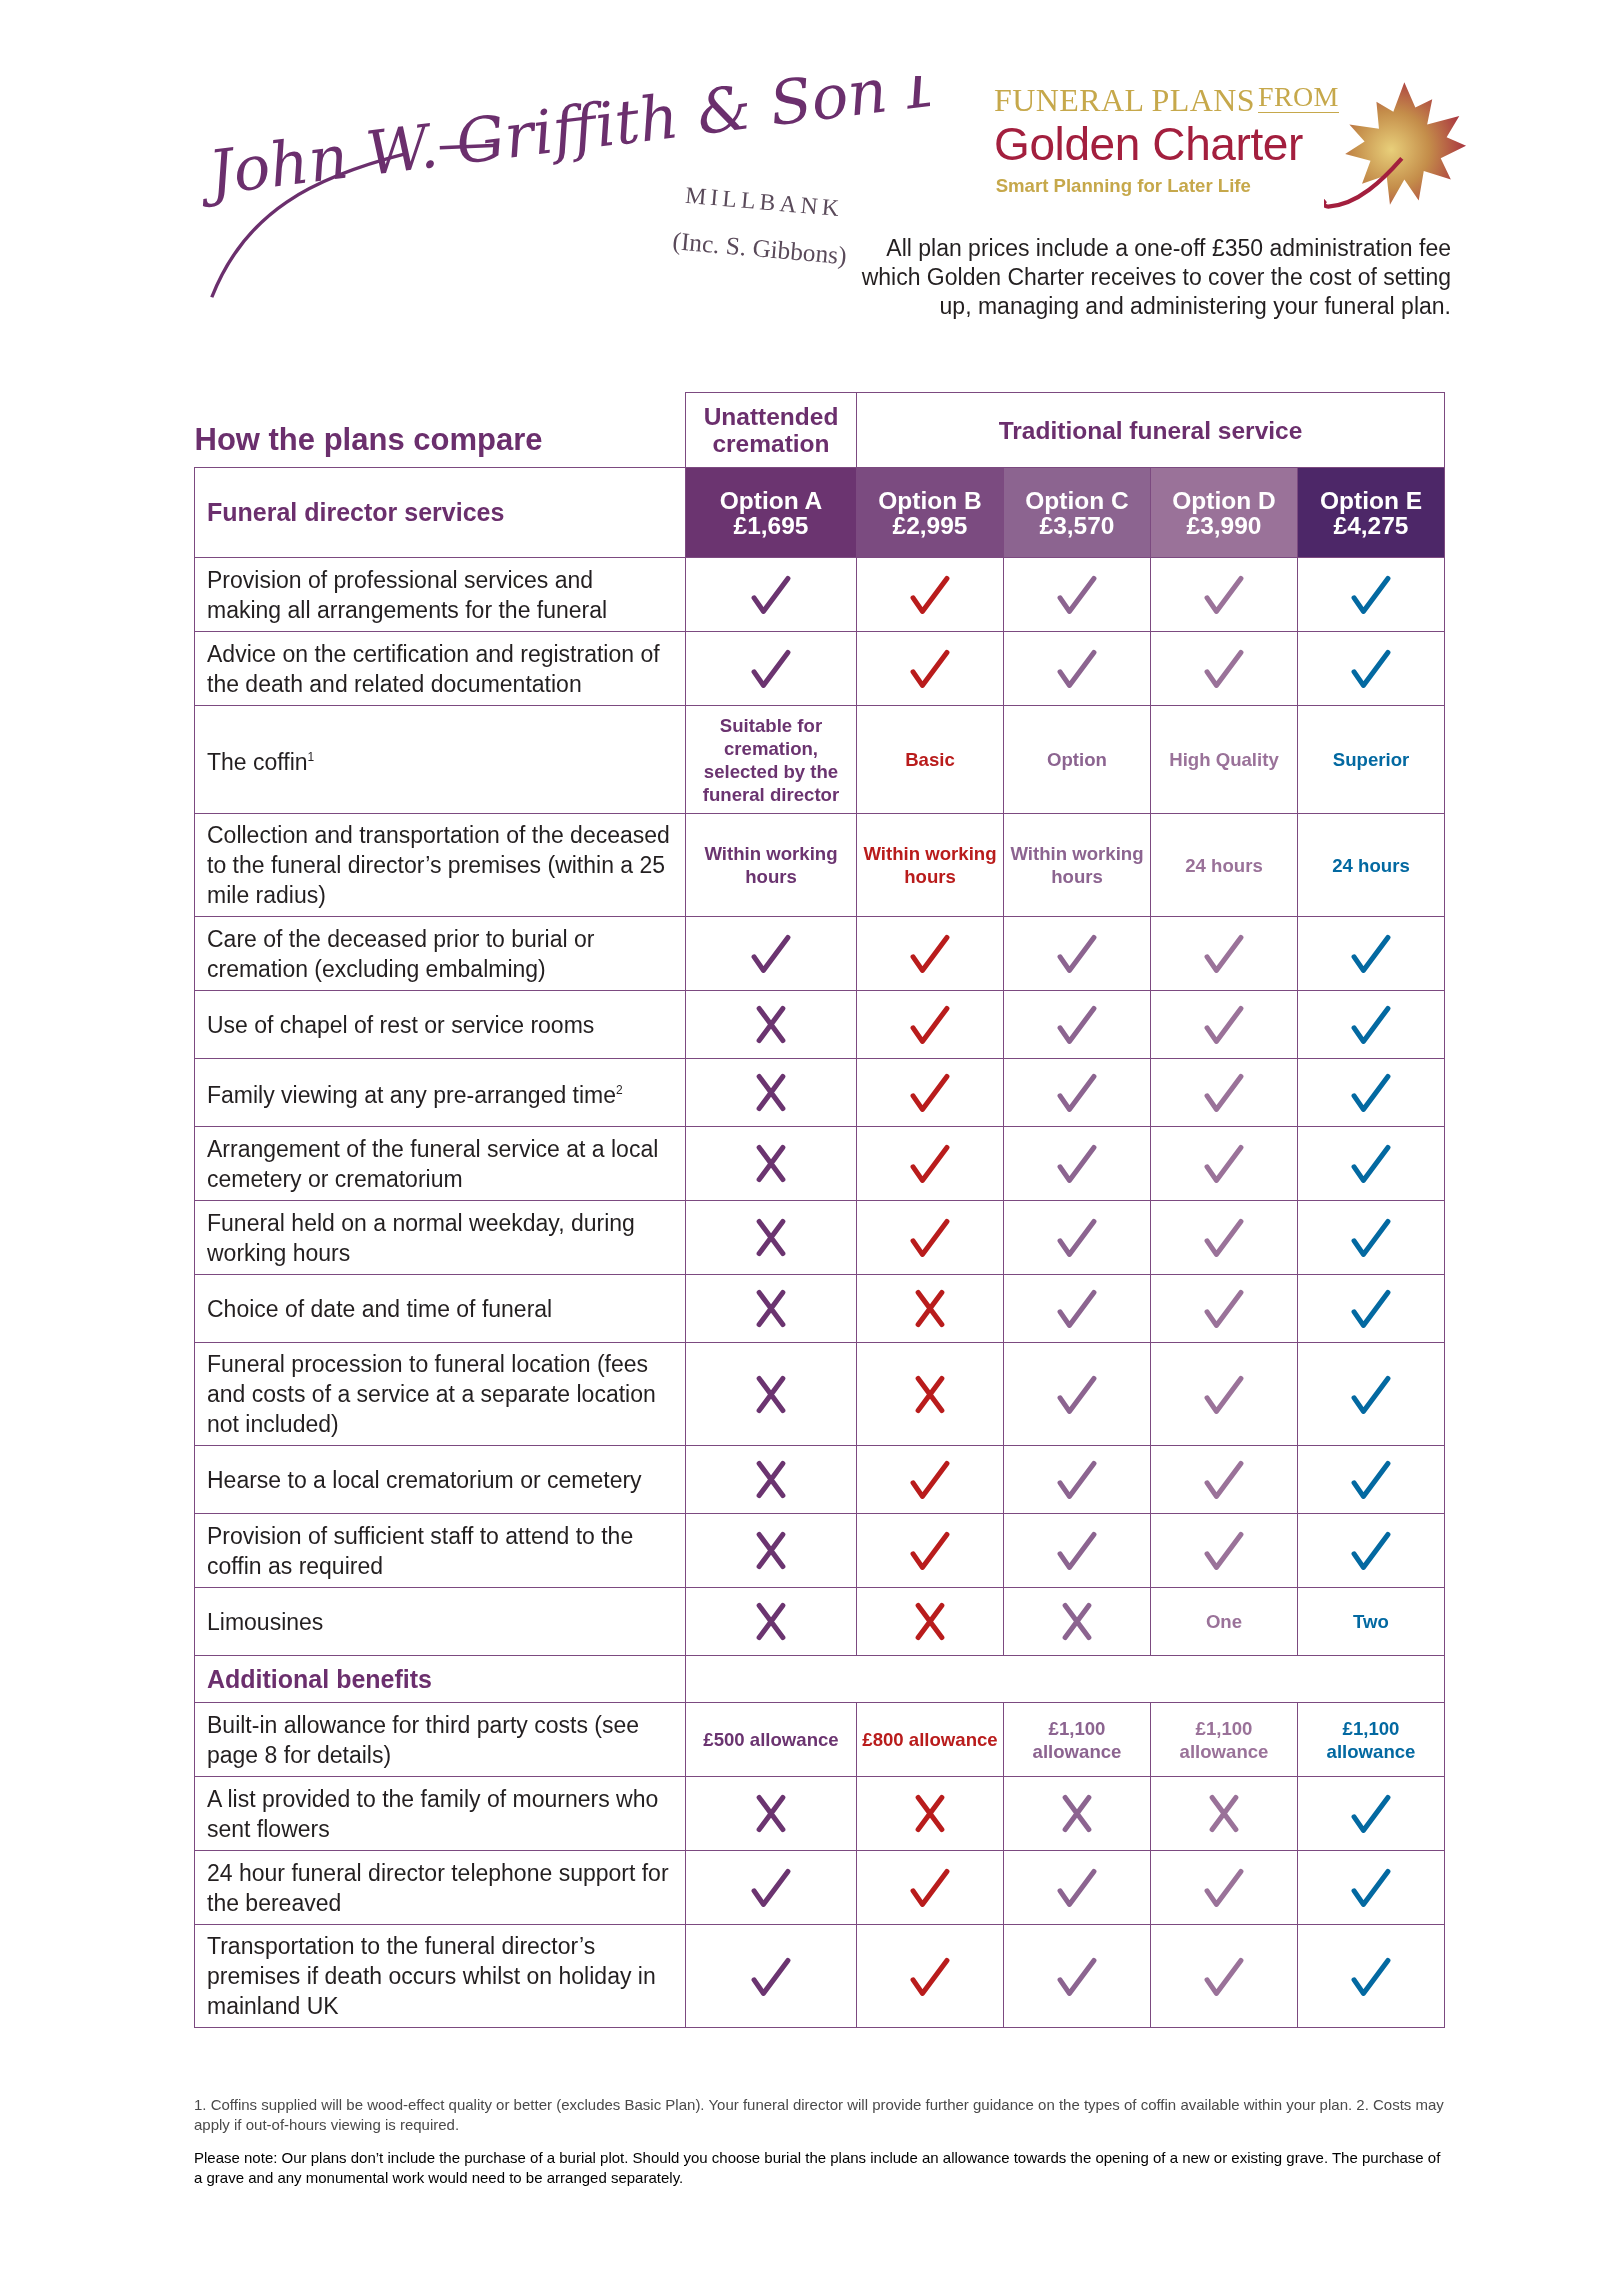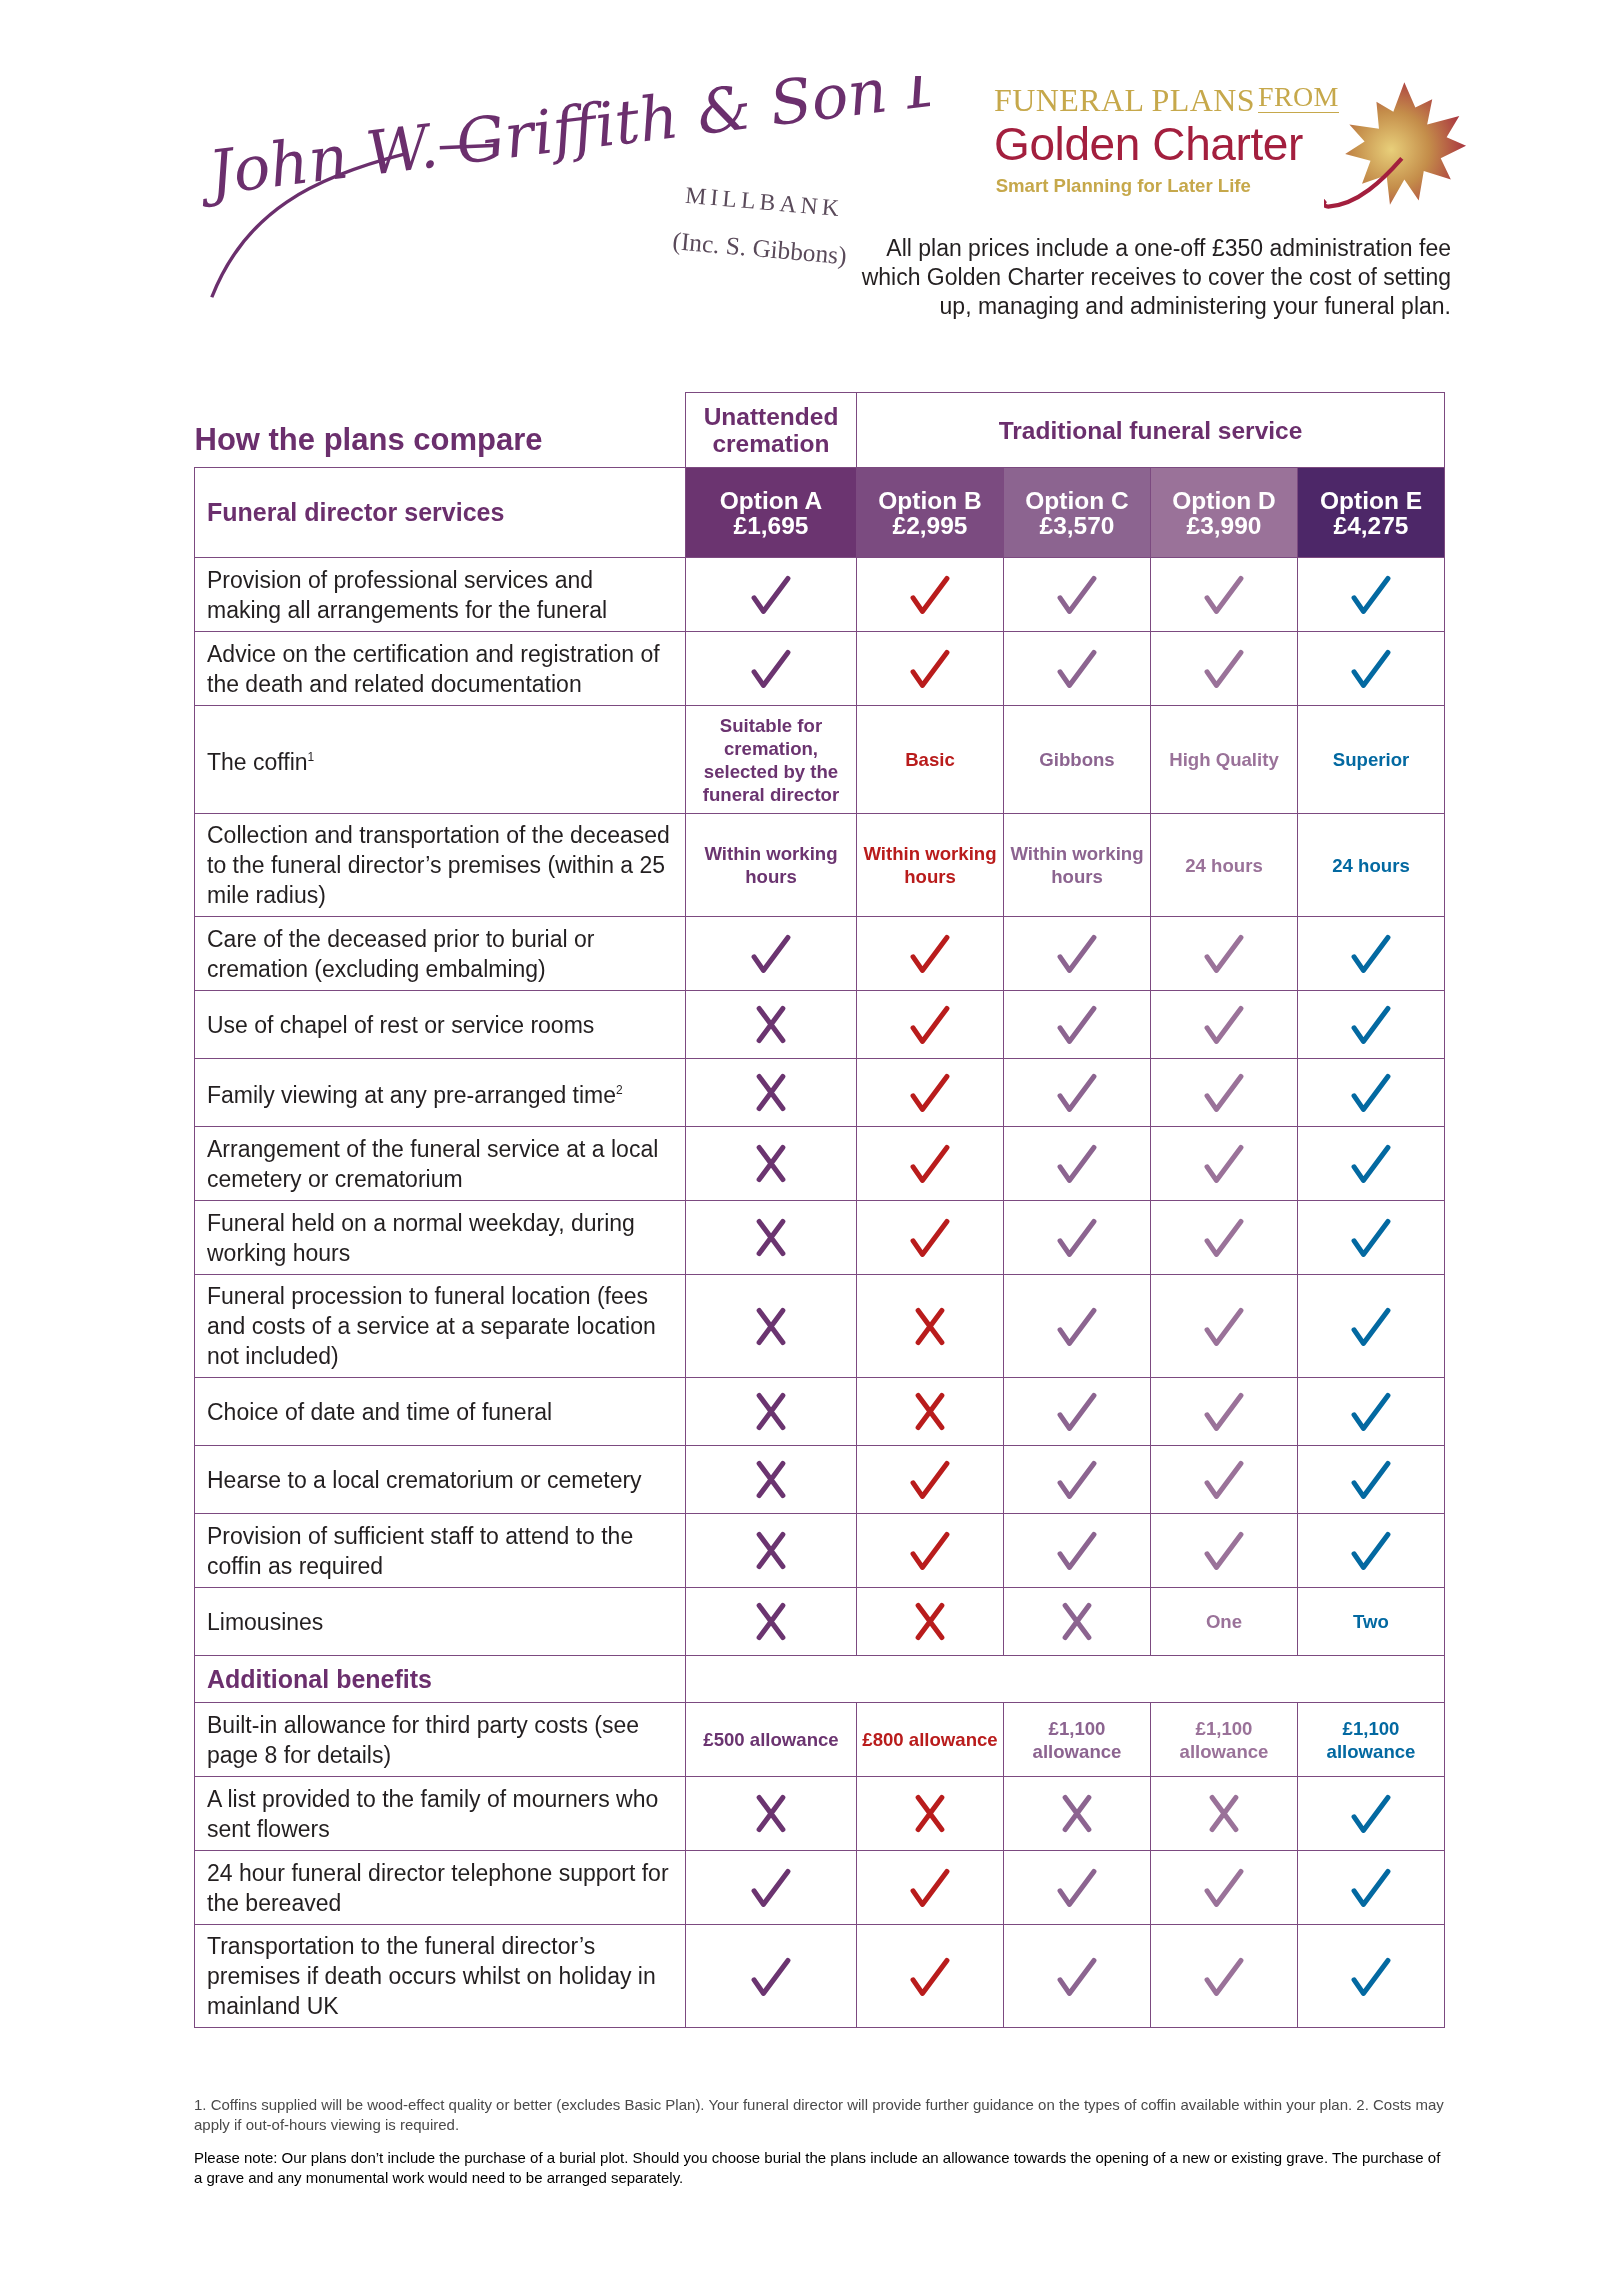--- a/index.html
+++ b/index.html
@@ -157,21 +157,21 @@
               <path d="M6 28 L17 44 L46 5" fill="none" stroke="currentColor" stroke-width="6" stroke-linecap="round" stroke-linejoin="round"></path>
             </svg></span></td>
         <td class="val-cell col-e"><span class="icon"><svg viewBox="0 0 52 48">
               <path d="M6 28 L17 44 L46 5" fill="none" stroke="currentColor" stroke-width="6" stroke-linecap="round" stroke-linejoin="round"></path>
             </svg></span></td>
       </tr>
       <tr style="height: 108px;">
         <td class="label-cell"><span>The coffin</span><sup>1</sup></td>
         <td class="val-cell col-a"><span class="val-text">Suitable for cremation, selected by the funeral director</span></td>
         <td class="val-cell col-b"><span class="val-text">Basic</span></td>
-        <td class="val-cell col-c"><span class="val-text">Gibbons</span></td>
+        <td class="val-cell col-c"><span class="val-text">Option</span></td>
         <td class="val-cell col-d"><span class="val-text">High Quality</span></td>
         <td class="val-cell col-e"><span class="val-text">Superior</span></td>
       </tr>
       <tr style="height: 103px;">
         <td class="label-cell"><span>Collection and transportation of the deceased to the funeral director’s premises (within a 25 mile radius)</span></td>
         <td class="val-cell col-a"><span class="val-text">Within working hours</span></td>
         <td class="val-cell col-b"><span class="val-text">Within working hours</span></td>
         <td class="val-cell col-c"><span class="val-text">Within working hours</span></td>
         <td class="val-cell col-d"><span class="val-text">24 hours</span></td>
         <td class="val-cell col-e"><span class="val-text">24 hours</span></td>
@@ -259,40 +259,40 @@
         <td class="val-cell col-c"><span class="icon"><svg viewBox="0 0 52 48">
               <path d="M6 28 L17 44 L46 5" fill="none" stroke="currentColor" stroke-width="6" stroke-linecap="round" stroke-linejoin="round"></path>
             </svg></span></td>
         <td class="val-cell col-d"><span class="icon"><svg viewBox="0 0 52 48">
               <path d="M6 28 L17 44 L46 5" fill="none" stroke="currentColor" stroke-width="6" stroke-linecap="round" stroke-linejoin="round"></path>
             </svg></span></td>
         <td class="val-cell col-e"><span class="icon"><svg viewBox="0 0 52 48">
               <path d="M6 28 L17 44 L46 5" fill="none" stroke="currentColor" stroke-width="6" stroke-linecap="round" stroke-linejoin="round"></path>
             </svg></span></td>
       </tr>
+      <tr style="height: 68px;">
+        <td class="label-cell"><span>Choice of date and time of funeral</span></td>
+        <td class="val-cell col-a"><span class="icon"><svg viewBox="0 0 52 48">
+              <path d="M12 5 L40 43 M40 5 L12 43" fill="none" stroke="currentColor" stroke-width="6" stroke-linecap="round"></path>
+            </svg></span></td>
+        <td class="val-cell col-b"><span class="icon"><svg viewBox="0 0 52 48">
+              <path d="M12 5 L40 43 M40 5 L12 43" fill="none" stroke="currentColor" stroke-width="6" stroke-linecap="round"></path>
+            </svg></span></td>
+        <td class="val-cell col-c"><span class="icon"><svg viewBox="0 0 52 48">
+              <path d="M6 28 L17 44 L46 5" fill="none" stroke="currentColor" stroke-width="6" stroke-linecap="round" stroke-linejoin="round"></path>
+            </svg></span></td>
+        <td class="val-cell col-d"><span class="icon"><svg viewBox="0 0 52 48">
+              <path d="M6 28 L17 44 L46 5" fill="none" stroke="currentColor" stroke-width="6" stroke-linecap="round" stroke-linejoin="round"></path>
+            </svg></span></td>
+        <td class="val-cell col-e"><span class="icon"><svg viewBox="0 0 52 48">
+              <path d="M6 28 L17 44 L46 5" fill="none" stroke="currentColor" stroke-width="6" stroke-linecap="round" stroke-linejoin="round"></path>
+            </svg></span></td>
+      </tr>
       <tr style="height: 103px;">
         <td class="label-cell"><span>Funeral procession to funeral location (fees and costs of a service at a separate location not included)</span></td>
-        <td class="val-cell col-a"><span class="icon"><svg viewBox="0 0 52 48">
-              <path d="M12 5 L40 43 M40 5 L12 43" fill="none" stroke="currentColor" stroke-width="6" stroke-linecap="round"></path>
-            </svg></span></td>
-        <td class="val-cell col-b"><span class="icon"><svg viewBox="0 0 52 48">
-              <path d="M12 5 L40 43 M40 5 L12 43" fill="none" stroke="currentColor" stroke-width="6" stroke-linecap="round"></path>
-            </svg></span></td>
-        <td class="val-cell col-c"><span class="icon"><svg viewBox="0 0 52 48">
-              <path d="M6 28 L17 44 L46 5" fill="none" stroke="currentColor" stroke-width="6" stroke-linecap="round" stroke-linejoin="round"></path>
-            </svg></span></td>
-        <td class="val-cell col-d"><span class="icon"><svg viewBox="0 0 52 48">
-              <path d="M6 28 L17 44 L46 5" fill="none" stroke="currentColor" stroke-width="6" stroke-linecap="round" stroke-linejoin="round"></path>
-            </svg></span></td>
-        <td class="val-cell col-e"><span class="icon"><svg viewBox="0 0 52 48">
-              <path d="M6 28 L17 44 L46 5" fill="none" stroke="currentColor" stroke-width="6" stroke-linecap="round" stroke-linejoin="round"></path>
-            </svg></span></td>
-      </tr>
-      <tr style="height: 68px;">
-        <td class="label-cell"><span>Choice of date and time of funeral</span></td>
         <td class="val-cell col-a"><span class="icon"><svg viewBox="0 0 52 48">
               <path d="M12 5 L40 43 M40 5 L12 43" fill="none" stroke="currentColor" stroke-width="6" stroke-linecap="round"></path>
             </svg></span></td>
         <td class="val-cell col-b"><span class="icon"><svg viewBox="0 0 52 48">
               <path d="M12 5 L40 43 M40 5 L12 43" fill="none" stroke="currentColor" stroke-width="6" stroke-linecap="round"></path>
             </svg></span></td>
         <td class="val-cell col-c"><span class="icon"><svg viewBox="0 0 52 48">
               <path d="M6 28 L17 44 L46 5" fill="none" stroke="currentColor" stroke-width="6" stroke-linecap="round" stroke-linejoin="round"></path>
             </svg></span></td>
         <td class="val-cell col-d"><span class="icon"><svg viewBox="0 0 52 48">

